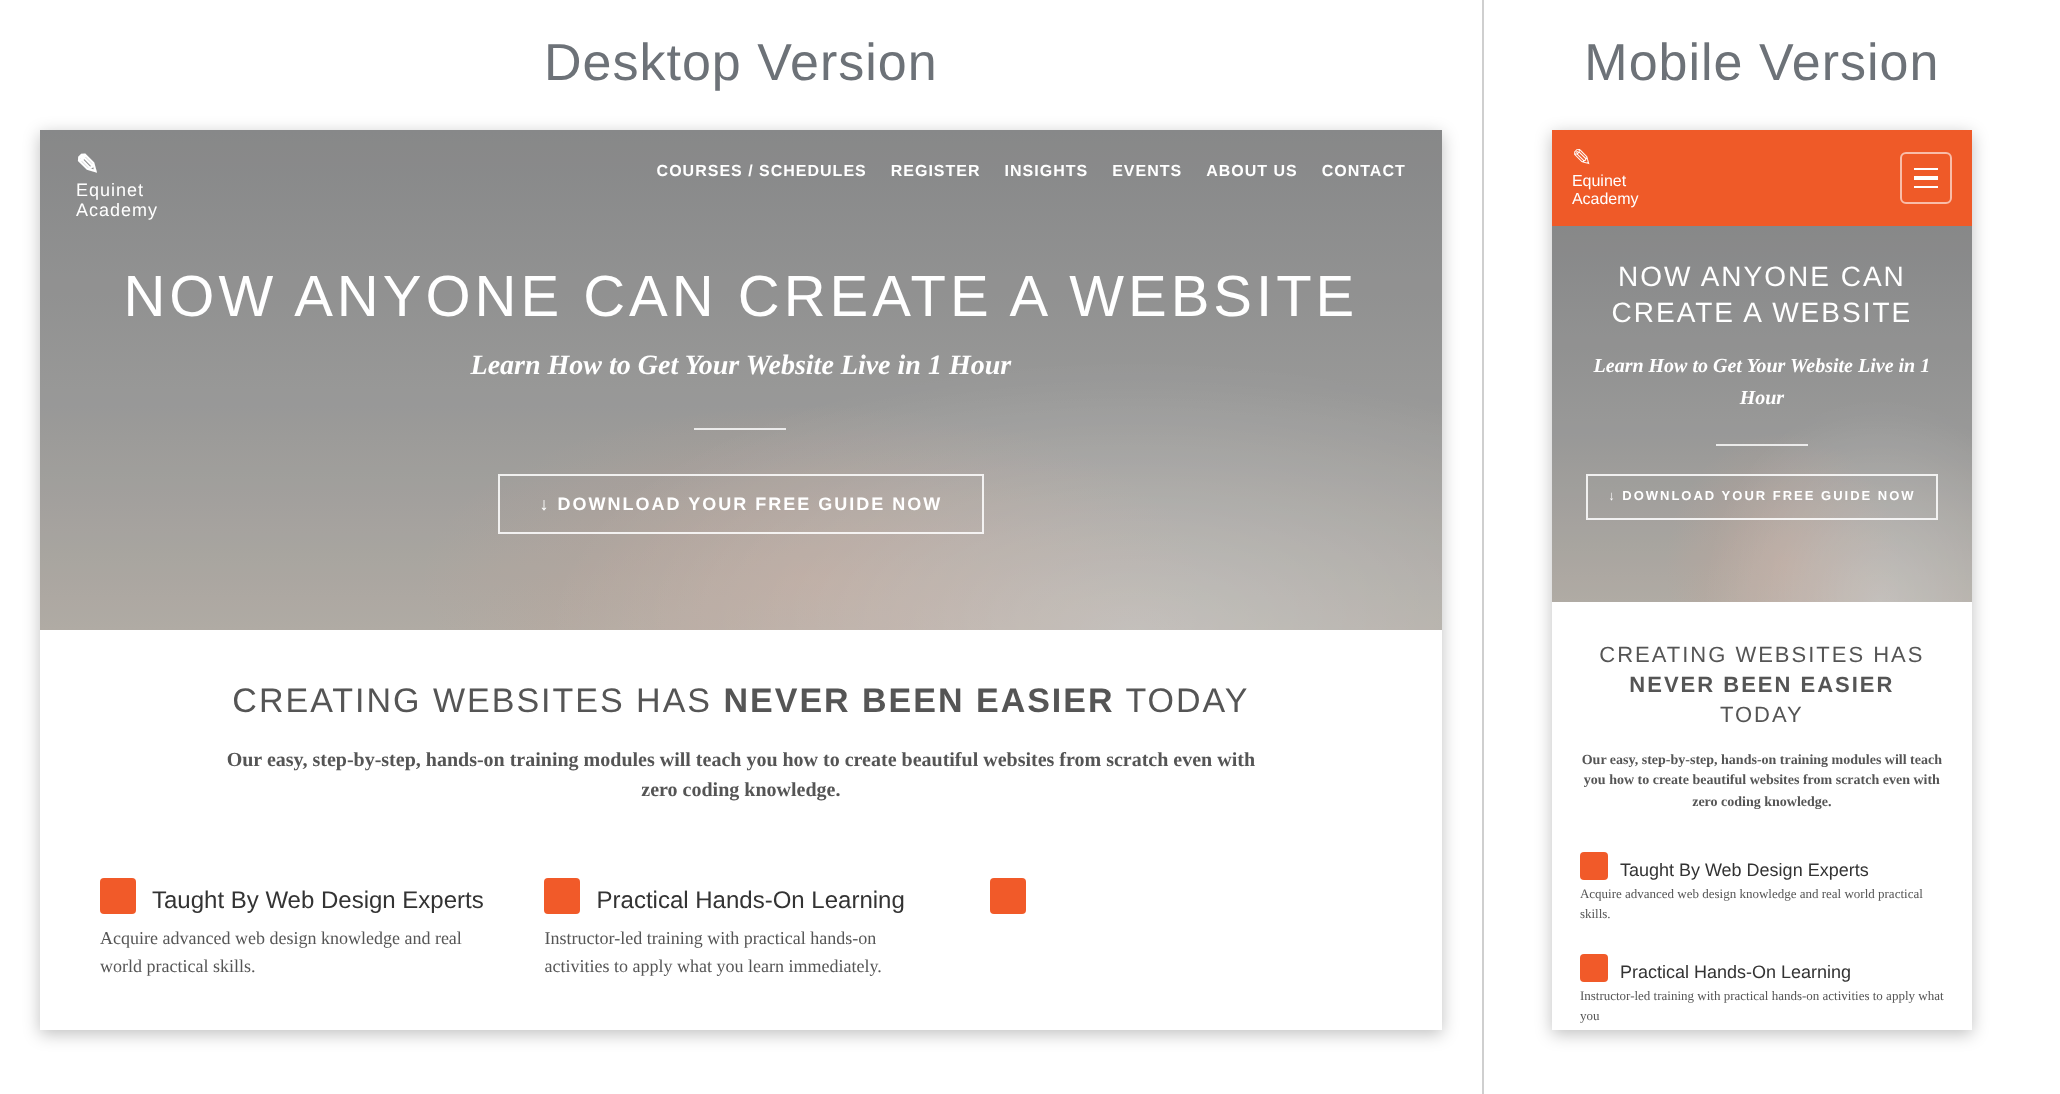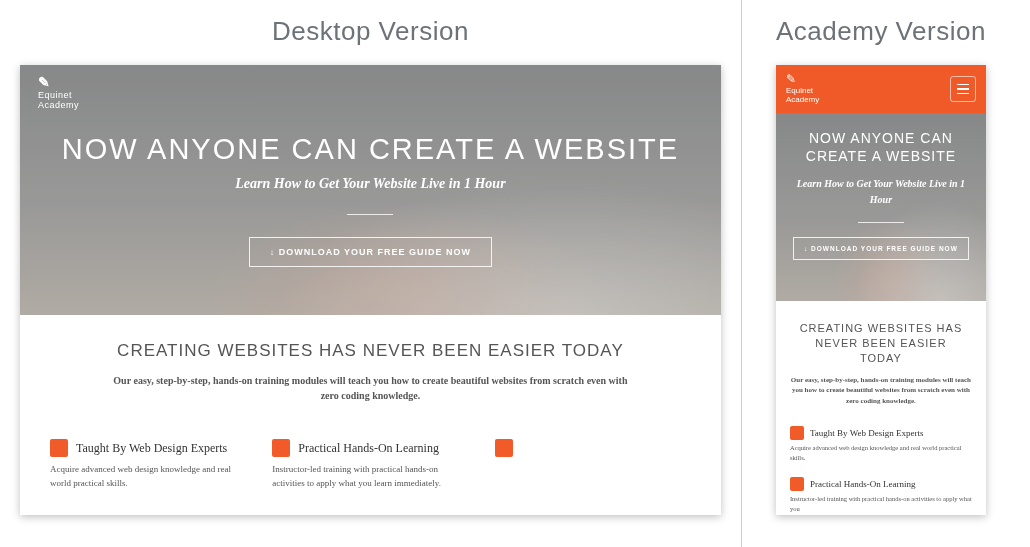--- a/index.html
+++ b/index.html
@@ -117,40 +117,40 @@
     padding: 26px 30px 0 30px;
     text-align: center;
     color: #3b3b3b;
   }
   .below h2 {
     font-size: 17px;
     font-weight: 400;
     letter-spacing: 1px;
     color: #555;
   }
-  .below h2 .bold { font-weight: 400; text-align: right; }
+  .below h2 .bold { font-weight: 700; text-align: right; }
   .below p.lead {
     font-family: Georgia, serif;
     font-size: 10px;
     color: #555;
     max-width: 520px;
     margin: 12px auto 0 auto;
     line-height: 1.5;
     font-weight: bold;
   }
   .features {
     display: flex;
     gap: 26px;
     margin-top: 36px;
     text-align: left;
   }
   .feat { flex: 1; }
   .feat-head {
-    display: flex; align-items: center; gap: 8px;
-    font-family: Liberation Serif, serif;
+    display: flex; align-items: flex-end; gap: 8px;
+    font-family: Liberation Sans, sans-serif;
     font-size: 12px;
     color: #333;
     margin-bottom: 6px;
   }
   .feat-icon {
     width: 18px; height: 18px;
     background: #f15a29;
     border-radius: 2px;
     flex-shrink: 0;
   }
@@ -212,20 +212,28 @@
 
       <div class="hero hero-desktop">
         <div class="hero-bg"></div>
 
         <div class="nav">
           <div class="brand">
             <span class="logo-icon">✎</span>
             <span class="brand-text">Equinet</span>
             <span class="brand-text">Academy</span>
           </div>
+          <div class="menu">
+            <a>COURSES / SCHEDULES</a>
+            <a>REGISTER</a>
+            <a>INSIGHTS</a>
+            <a>EVENTS</a>
+            <a>ABOUT US</a>
+            <a>CONTACT</a>
+          </div>
         </div>
 
         <h1 class="hero-title">NOW ANYONE CAN CREATE A WEBSITE</h1>
         <div class="hero-sub">Learn How to Get Your Website Live in 1 Hour</div>
         <div class="hero-hr"></div>
         <button class="cta">↓ DOWNLOAD YOUR FREE GUIDE NOW</button>
       </div>
 
       <div class="below">
         <h2>
@@ -254,21 +262,21 @@
             </div>
           </div>
         </div>
       </div>
     </div>
   </div>
 
   <div class="divider"></div>
 
   <div class="column col-mobile">
-    <div class="col-title">Academy Version</div>
+    <div class="col-title">Mobile Version</div>
 
     <div class="frame frame-mobile">
 
       <div class="mob-header">
         <div class="brand">
           <span class="logo-icon">✎</span>
           <span class="brand-text">Equinet</span>
           <span class="brand-text">Academy</span>
         </div>
         <div class="hamburger">

